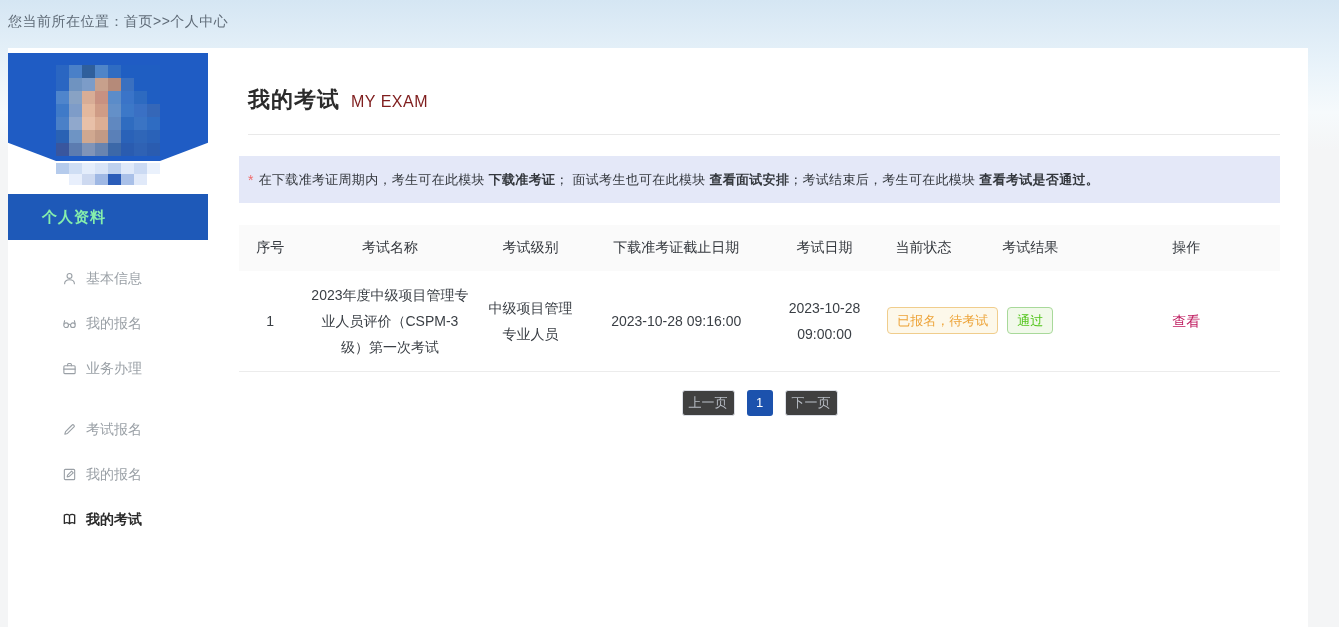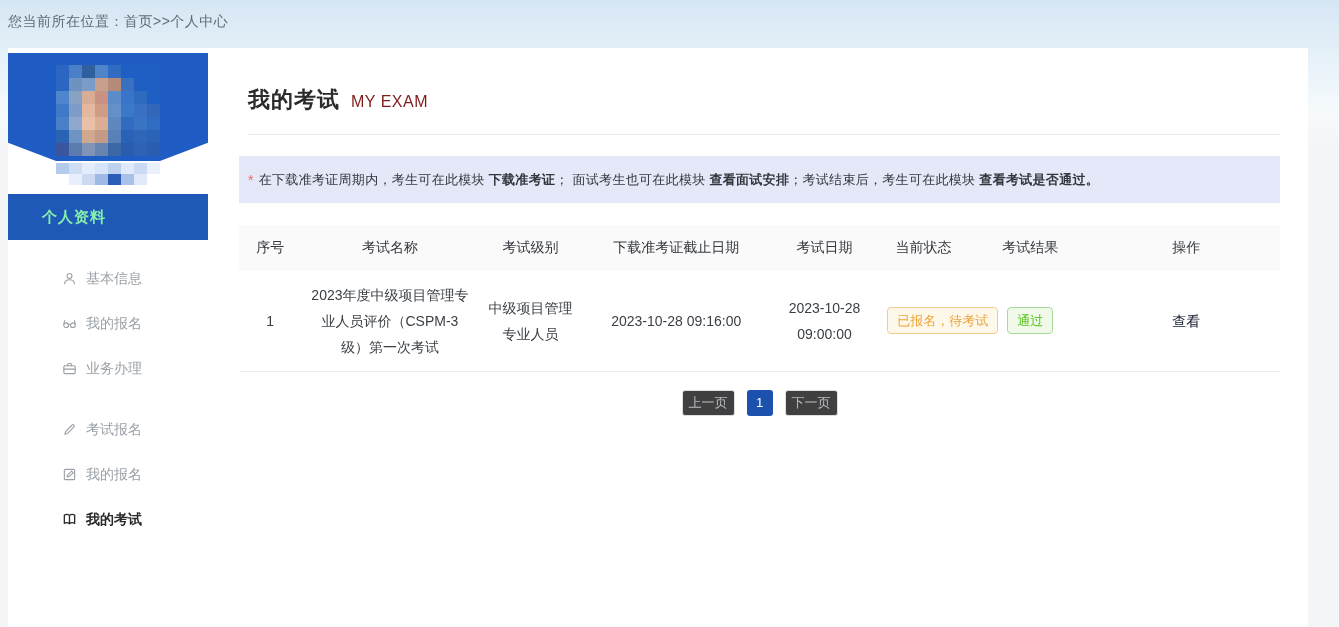--- a/index.html
+++ b/index.html
@@ -78,21 +78,21 @@
   .exam-table thead tr { background: #fafafa; height: 46px; }
   .exam-table th { font-size: 14px; font-weight: 400; color: #33373d; text-align: center; }
   .exam-table tbody tr { height: 100px; border-bottom: 1px solid #ececec; }
   .exam-table td { font-size: 14px; color: #3a3f45; text-align: center; vertical-align: middle; line-height: 26px; padding: 0 8px; }
   .badge {
     display: inline-block; font-size: 13px; line-height: 1;
     padding: 6px 9px; border-radius: 4px; white-space: nowrap;
   }
   .badge-status { color: #eda338; background: #fdf8ea; border: 1px solid #f0cd8c; }
   .badge-pass   { color: #52c41a; background: #f1f9ea; border: 1px solid #a8d99a; }
-  .action-link { color: #0f172a; cursor: pointer; }
+  .action-link { color: #be185d; cursor: pointer; }
 
   
   .pagination {
     margin-top: 18px; display: flex; justify-content: center; align-items: center; gap: 12px;
   }
   .page-btn {
     min-width: 48px; height: 26px; line-height: 24px; text-align: center;
     border: 1px solid #dcdfe6; border-radius: 3px; background: #404040;
     font-size: 13px; color: #b7bcc4; cursor: pointer; padding: 0 6px;
   }

